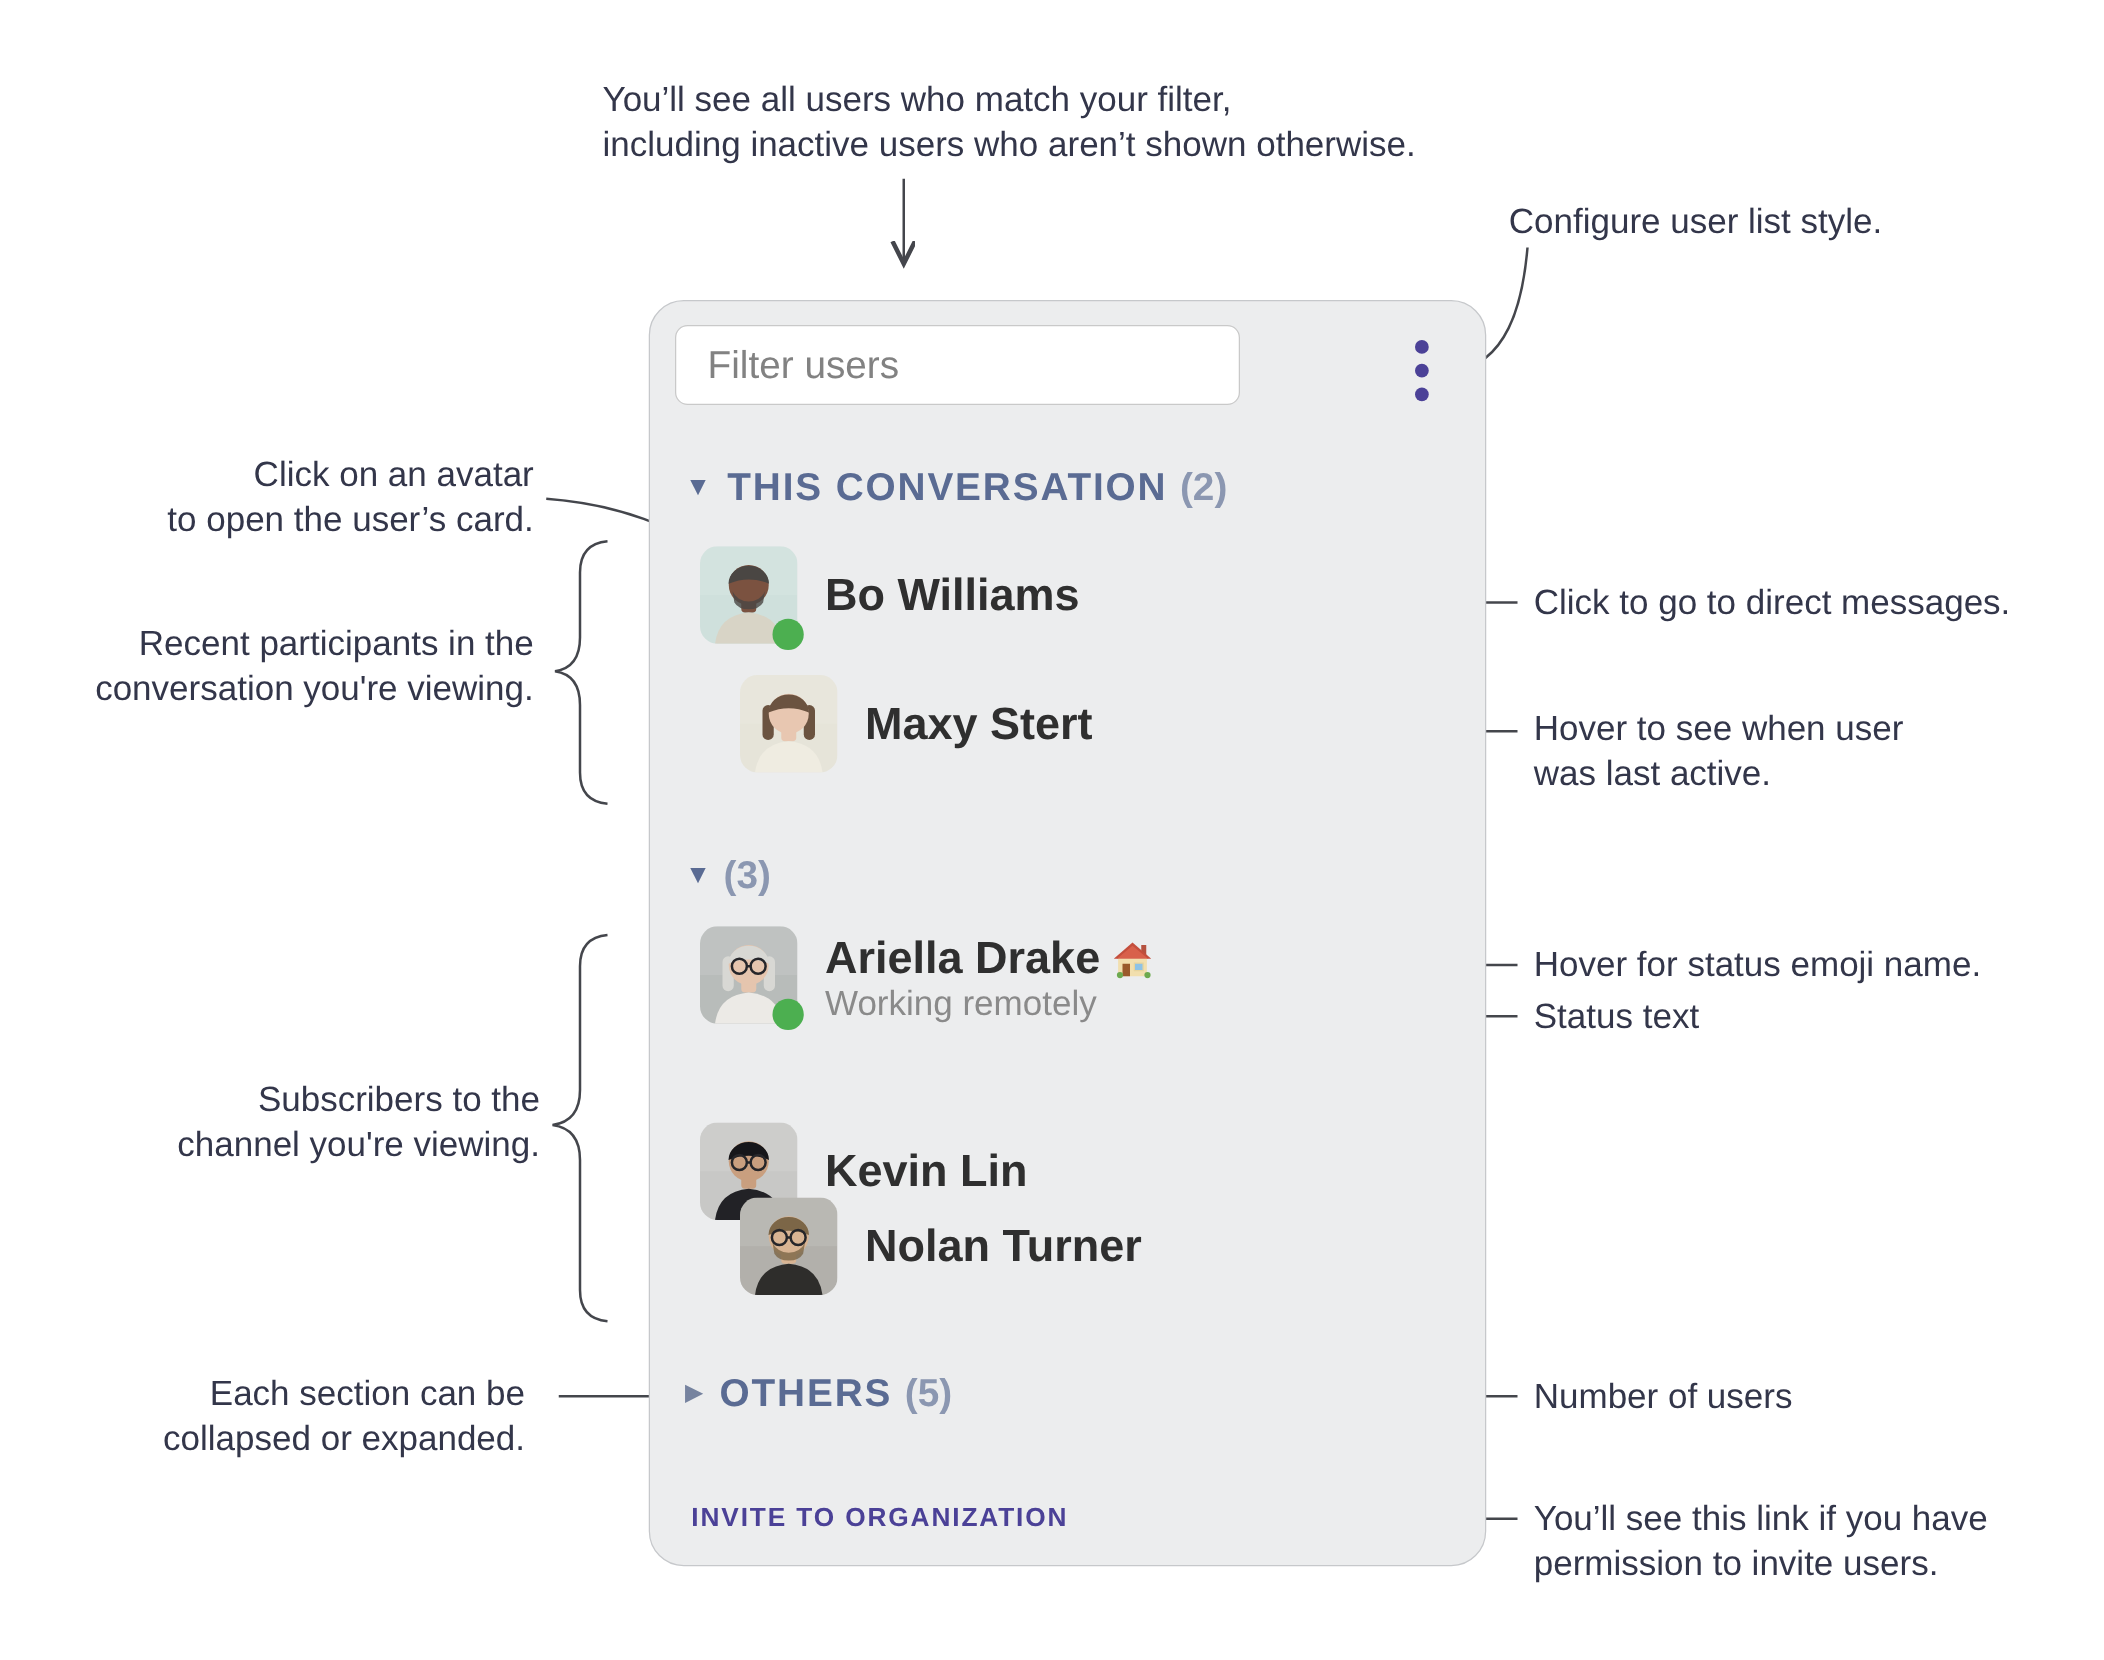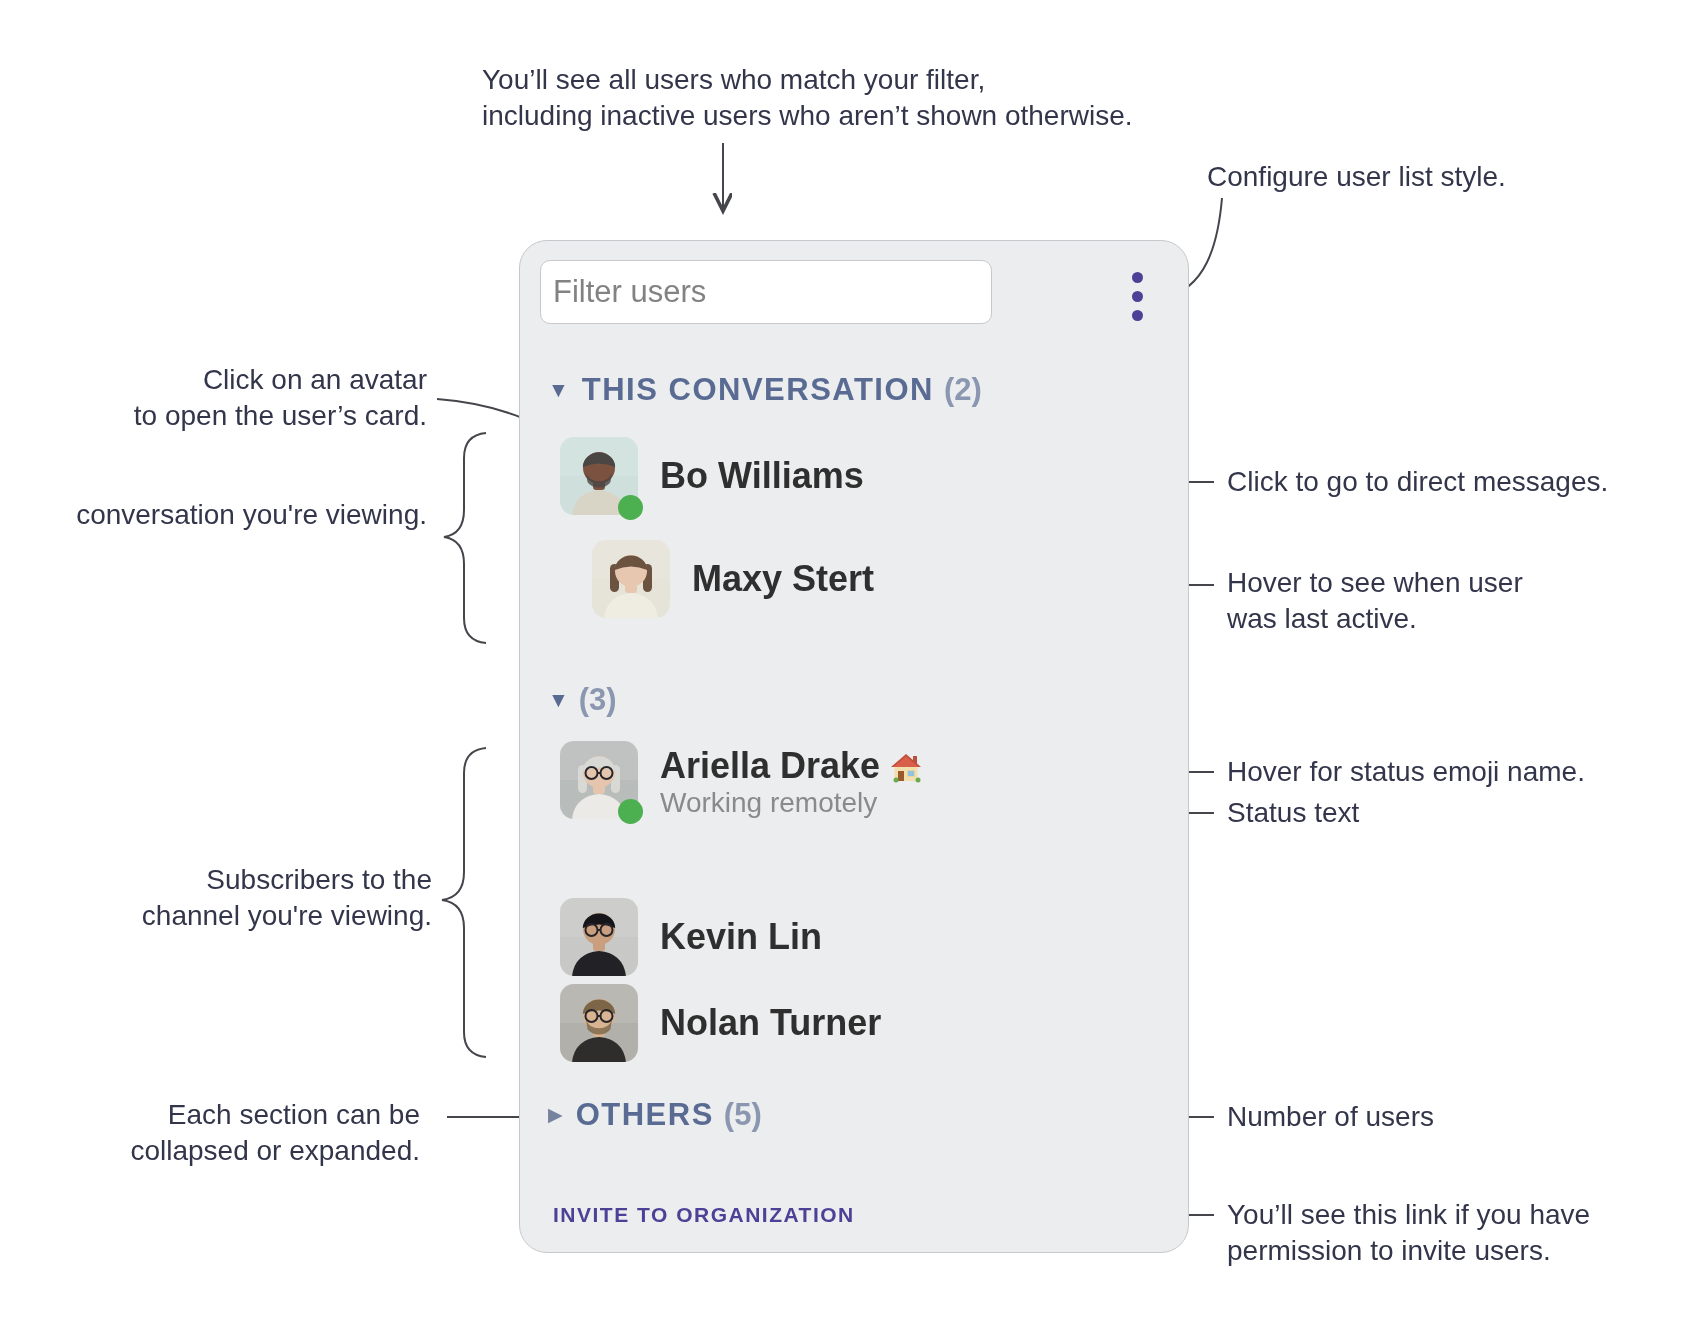--- a/index.html
+++ b/index.html
@@ -13,21 +13,21 @@
 
   
   #overlay{position:absolute;left:0;top:0;width:1683px;height:1328px;pointer-events:none;}
 
   
   .panel{position:absolute;left:519px;top:240px;width:670px;height:1013px;
          background:var(--c-panel-bg,#ecedee);border:1.5px solid var(--c-panel-border,#c6c8cb);
          border-radius:28px;box-sizing:border-box;}
   .filter-input{position:absolute;left:540px;top:260px;width:452px;height:64px;box-sizing:border-box;
          background:#ffffff;border:1.5px solid var(--c-input-border,#c9c9c9);border-radius:10px;
-         font-family:inherit;font-size:31px;color:#3a3a3a;padding:0 12px;outline:none;}
+         font-family:inherit;font-size:31px;color:#3a3a3a;padding:0 25px;outline:none;}
   .filter-input::placeholder{color:var(--c-placeholder,#828282);opacity:1;}
   .kebab{position:absolute;left:1124px;top:268px;width:26px;height:56px;display:flex;flex-direction:column;
          align-items:center;justify-content:center;gap:8px;cursor:pointer;}
   .kebab i{width:11px;height:11px;border-radius:50%;background:var(--c-accent,#4b4197);display:block;}
 
   .sec-head{position:absolute;left:548px;height:40px;display:flex;align-items:center;gap:13px;cursor:pointer;}
   .sec-head .tri{font-size:21px;color:var(--c-section,#5a6b93);line-height:1;transform:translateY(-1px);}
   .sec-head .lbl{font-size:31px;font-weight:700;letter-spacing:1.5px;color:var(--c-section,#5a6b93);}
   .sec-head .cnt{font-size:31px;font-weight:700;color:var(--c-count,#8b97b1);margin-left:-3px;}
 
@@ -72,20 +72,21 @@
 <div class="note" style="left:482px;top:62px;">
   <div>You’ll see all users who match your filter,</div>
   <div>including inactive users who aren’t shown otherwise.</div>
 </div>
 <div class="note single" style="left:1207px;top:159px;">Configure user list style.</div>
 <div class="note r" style="right:1256px;top:362px;">
   <div>Click on an avatar</div>
   <div>to open the user’s card.</div>
 </div>
 <div class="note r" style="right:1256px;top:497px;">
+  <div>Recent participants in the</div>
   <div>conversation you're viewing.</div>
 </div>
 <div class="note single" style="left:1227px;top:464px;">Click to go to direct messages.</div>
 <div class="note" style="left:1227px;top:565px;">
   <div>Hover to see when user</div>
   <div>was last active.</div>
 </div>
 <div class="note single" style="left:1227px;top:754px;">Hover for status emoji name.</div>
 <div class="note single" style="left:1227px;top:795px;">Status text</div>
 <div class="note r" style="right:1251px;top:862px;">
@@ -201,21 +202,21 @@
         <path d="M 22.8 30 a 16.2 14.5 0 0 1 32.4 0 q -16.2 -7 -32.4 0 z" fill="#16161a"></path>
         <g stroke="#26262a" stroke-width="2" fill="none">
           <circle cx="31.5" cy="32" r="6"></circle>
           <circle cx="46.5" cy="32" r="6"></circle>
           <path d="M 37.5 32 L 40.5 32"></path>
         </g>
       </svg>
     </span>
   <span class="uname">Kevin Lin</span>
 </div>
-<div class="row" style="top:984px;">
+<div class="row" style="top:958px;margin-left:32px;">
   <span class="avatar">
       <svg width="78" height="78" viewBox="0 0 78 78">
         <rect width="78" height="78" fill="#b2b0ab"></rect>
         <rect width="78" height="39" fill="#ffffff" opacity="0.10"></rect>
         <rect x="33" y="40" width="12" height="13" rx="3" fill="#d8b493"></rect>
         <path d="M 12 78 Q 15 55 39 53 Q 63 55 66 78 Z" fill="#2e2d2b"></path>
         <circle cx="39" cy="31" r="16" fill="#d8b493"></circle>
         <path d="M 22.8 30 a 16.2 14.5 0 0 1 32.4 0 q -16.2 -7 -32.4 0 z" fill="#7c6647"></path>
         <path d="M 26 36 a 14 13 0 0 0 26 0 l -1.5 9 a 12.5 9 0 0 1 -23 0 z" fill="#7c6647" opacity="0.8"></path>
         <g stroke="#26262a" stroke-width="2" fill="none">

